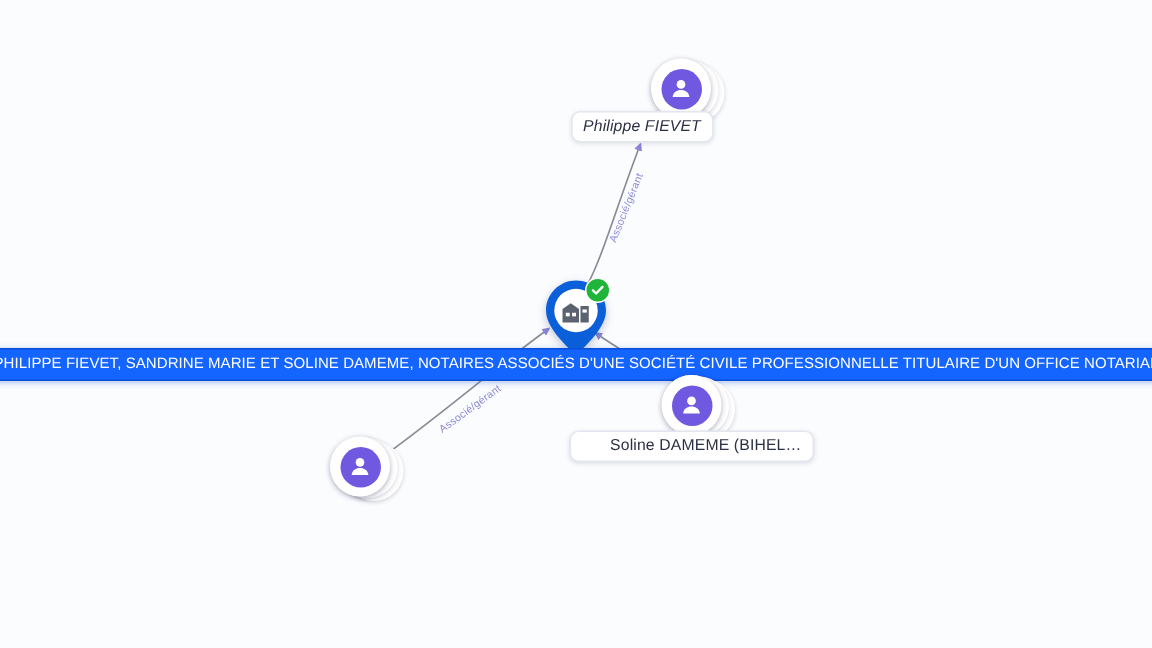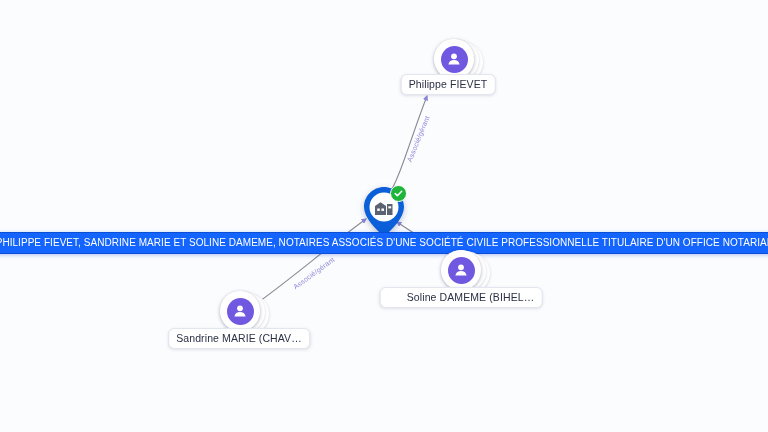--- a/index.html
+++ b/index.html
@@ -192,21 +192,21 @@
         <div class="avatar-inner" style="background: rgb(112, 89, 224);">
           <svg width="16" height="16" viewBox="0 0 16 16" xmlns="http://www.w3.org/2000/svg">
             <circle cx="8" cy="5.3" r="2.9" fill="#ffffff"></circle>
             <path d="M2.4 13.6 C2.9 10.4 5.2 9 8 9 C10.8 9 13.1 10.4 13.6 13.6 Z" fill="#ffffff"></path>
           </svg>
         </div>
       </div>
     </div>
   </div>
 
-  <div class="node-label" style="left:448px; top:74px;">Philippe FIEVET</div>
+  <div class="node-label" style="left:428px; top:74px;font-style:italic;">Philippe FIEVET</div>
 
   <div class="person-node" style="left:461px; top:271px;">
     <div class="avatar-stack">
       <div class="stack-card c3"></div>
       <div class="stack-card c2"></div>
       <div class="stack-card c1"></div>
       <div class="avatar-circle">
         <div class="avatar-inner" style="background: rgb(112, 89, 224);">
           <svg width="16" height="16" viewBox="0 0 16 16" xmlns="http://www.w3.org/2000/svg">
             <circle cx="8" cy="5.3" r="2.9" fill="#ffffff"></circle>
@@ -228,15 +228,14 @@
         <div class="avatar-inner" style="background: rgb(112, 89, 224);">
           <svg width="16" height="16" viewBox="0 0 16 16" xmlns="http://www.w3.org/2000/svg">
             <circle cx="8" cy="5.3" r="2.9" fill="#ffffff"></circle>
             <path d="M2.4 13.6 C2.9 10.4 5.2 9 8 9 C10.8 9 13.1 10.4 13.6 13.6 Z" fill="#ffffff"></path>
           </svg>
         </div>
       </div>
     </div>
   </div>
 
-  <div class="node-label" style="left:239px; top:328px;">Sandrine MARIE (CHAV…</div>
 
 </div>
 
 </body></html>

